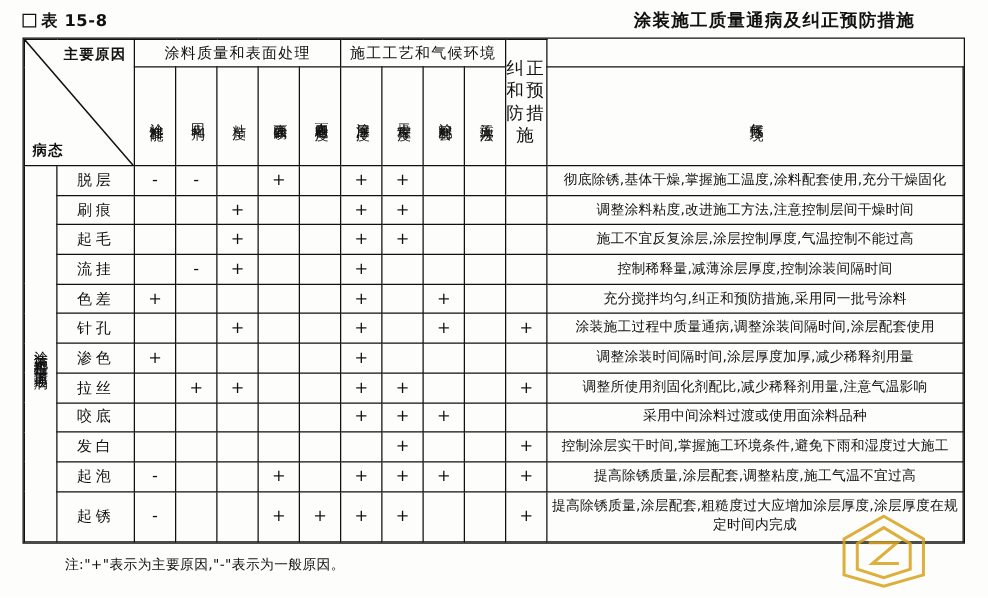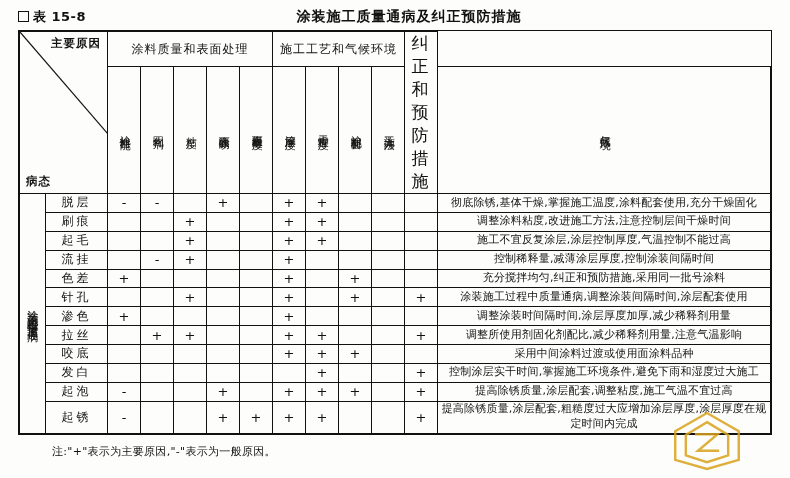--- a/index.html
+++ b/index.html
@@ -22,21 +22,21 @@
   }
   .tbl-no{
     font-size:13px;font-weight:bold;letter-spacing:0.5px;
     white-space:nowrap;
   }
   .tbl-no .sq{
     display:inline-block;width:9px;height:9px;border:1.6px solid #111;
     margin-right:4px;vertical-align:middle;position:relative;top:-1px;
   }
   .tbl-title{
-    flex:1;text-align:center;font-size:14px;font-weight:bold;letter-spacing:1px;
+    flex:1;text-align:right;font-size:14px;font-weight:bold;letter-spacing:1px;
     margin-right:40px;
   }
   
   .frame{
     position:absolute;left:18px;top:30px;width:754px;height:405px;
     border:1.6px solid #111;
     box-sizing:border-box;
   }
   table.main{
     border-collapse:collapse;width:100%;height:100%;table-layout:fixed;
@@ -91,21 +91,21 @@
     font-size:12px;letter-spacing:3px;white-space:nowrap;
   }
   .mark{
     font-size:13px;font-weight:bold;line-height:1;
   }
   .measure{
     font-size:11px;text-align:left;padding:0 6px;letter-spacing:0.2px;
     line-height:1.35;
   }
   .measure-head{
-    font-size:17px;font-weight:bold;letter-spacing:2px;text-align:center;
+    font-size:14px;font-weight:bold;letter-spacing:2px;text-align:center;
   }
   
   .note{
     position:absolute;left:52px;top:444px;font-size:11px;letter-spacing:0.3px;
   }
   
   .logo{
     position:absolute;right:44px;bottom:6px;width:78px;height:62px;opacity:.85;
   }
 </style>

